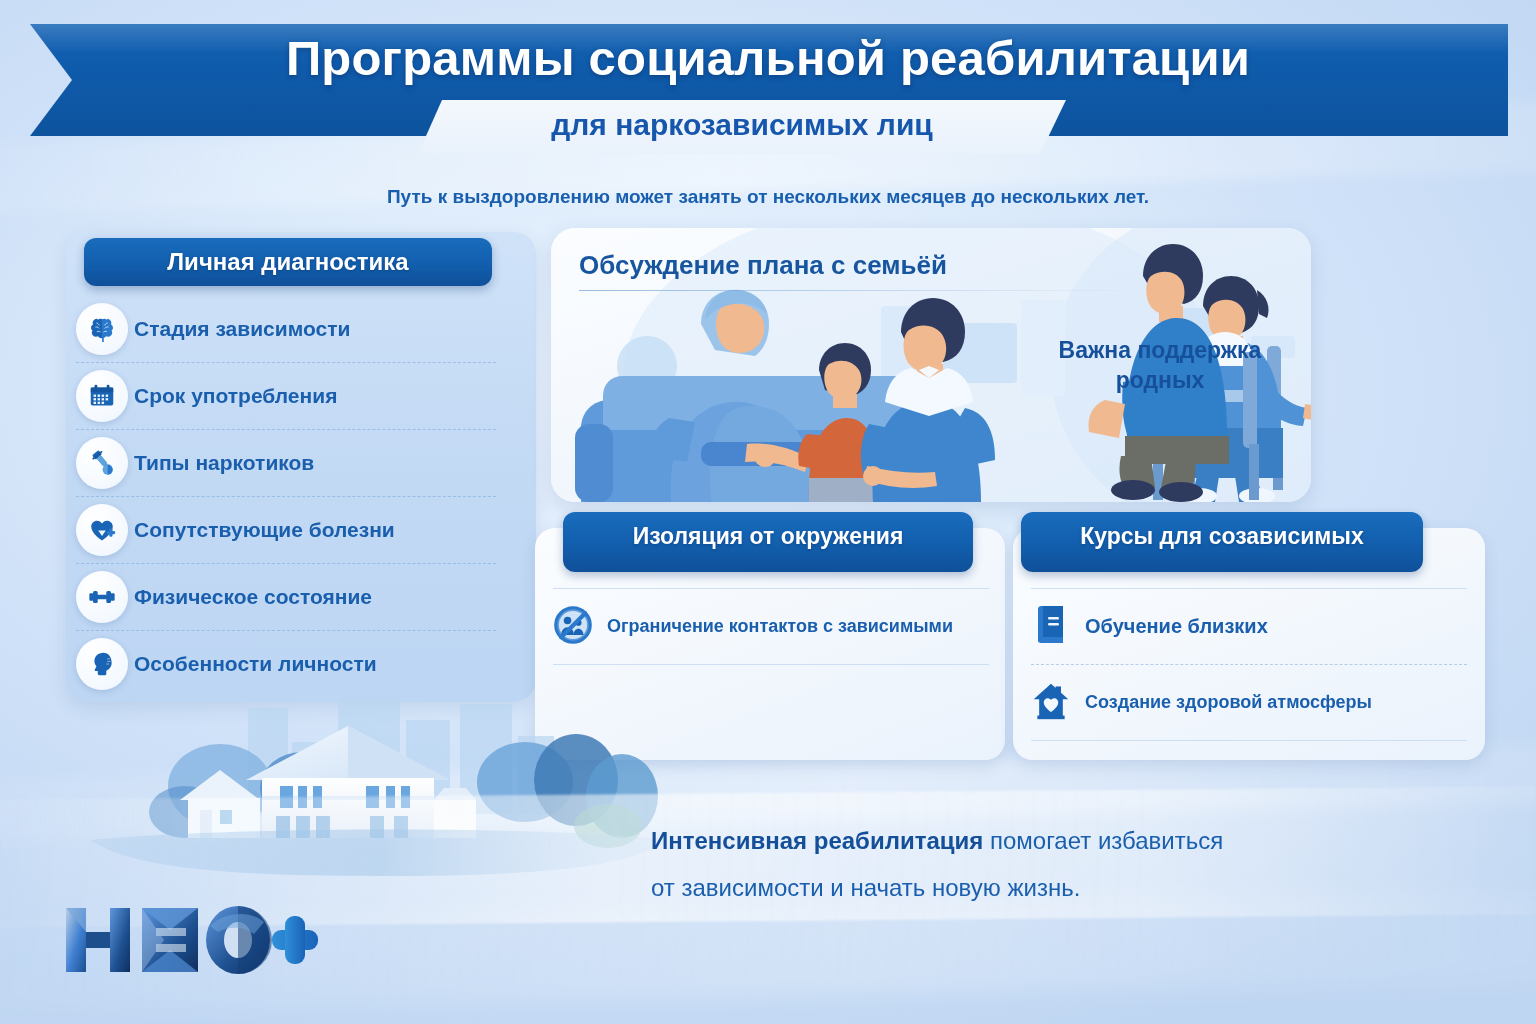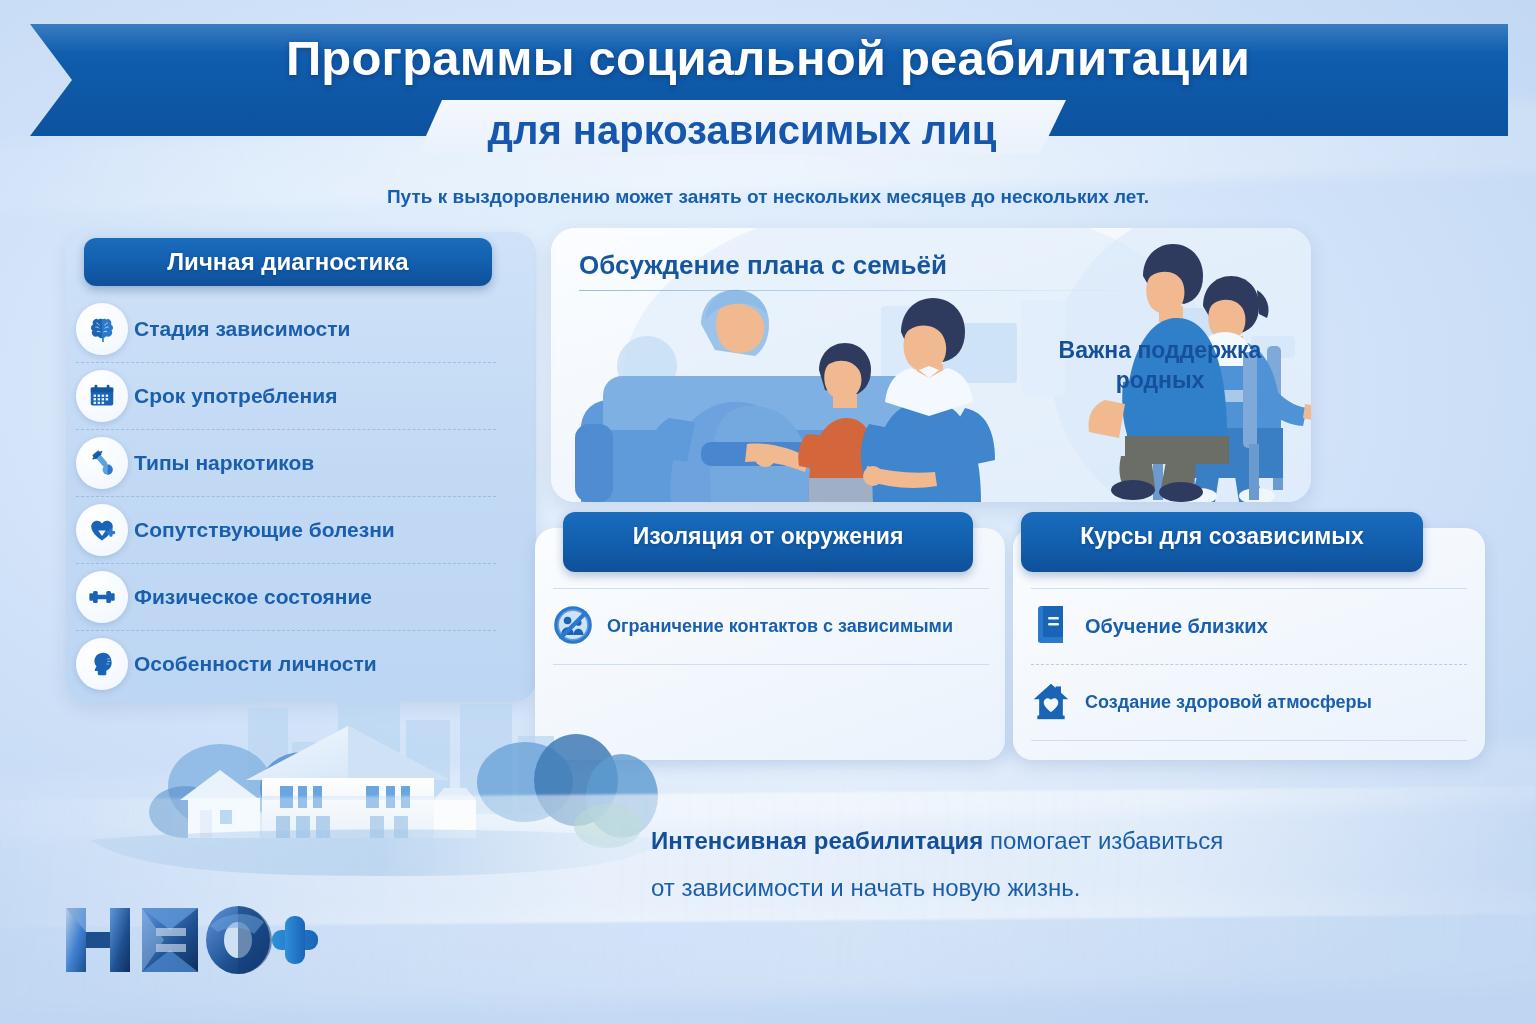--- a/index.html
+++ b/index.html
@@ -45,21 +45,21 @@
     text-shadow:0 2px 5px rgba(10,40,90,.45);
   }
   .sub-band{
     position:absolute;left:418px;top:100px;width:648px;height:54px;
     background:linear-gradient(180deg,#f4f8fd 0%,#e9f1fb 100%);
     clip-path:polygon(24px 0, 100% 0, calc(100% - 26px) 100%, 0 100%);
     box-shadow:0 3px 9px rgba(30,70,130,.18);
   }
   .subtitle{
     position:absolute;left:418px;top:108px;width:648px;text-align:center;
-    color:#1657ad;font-size:40px;font-weight:bold;
+    color:#1657ad;font-size:30px;font-weight:bold;
   }
   .lede{
     position:absolute;left:0;top:186px;width:1536px;text-align:center;
     color:#195fb0;font-size:19px;font-weight:600;
   }
 
   
   .side-panel{
     position:absolute;left:66px;top:232px;width:470px;height:470px;
     border-radius:22px;

